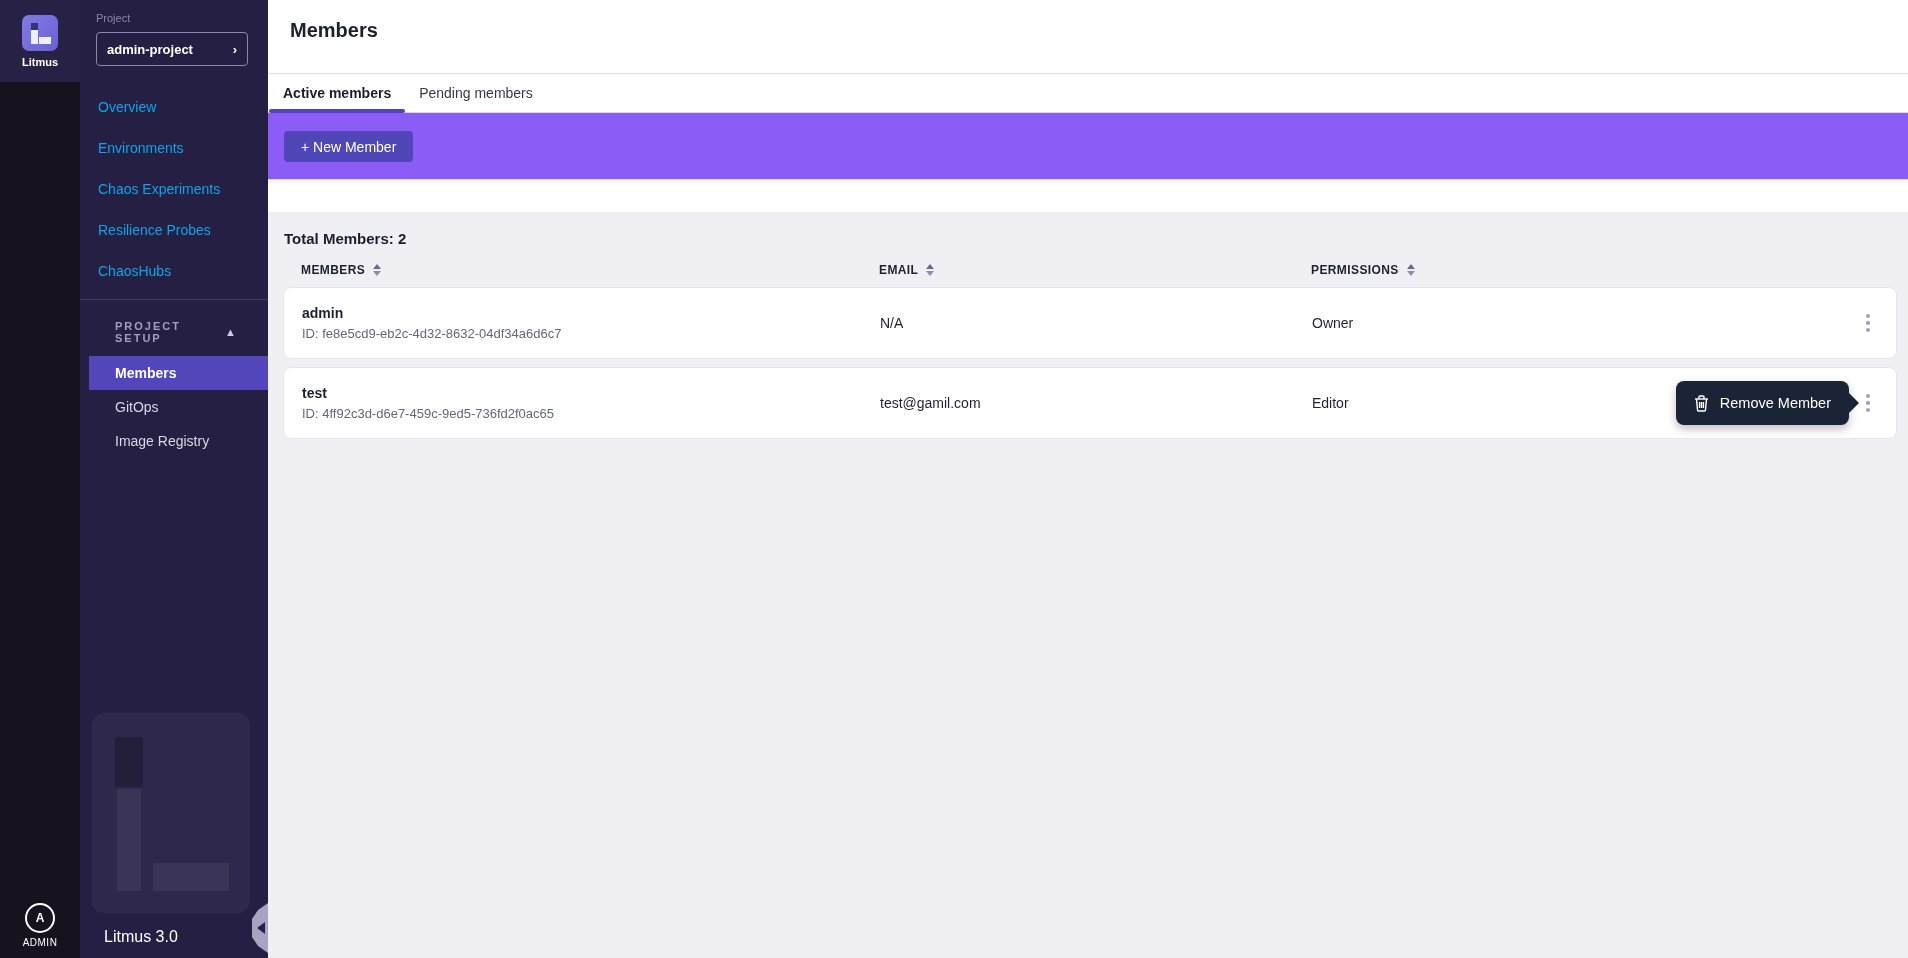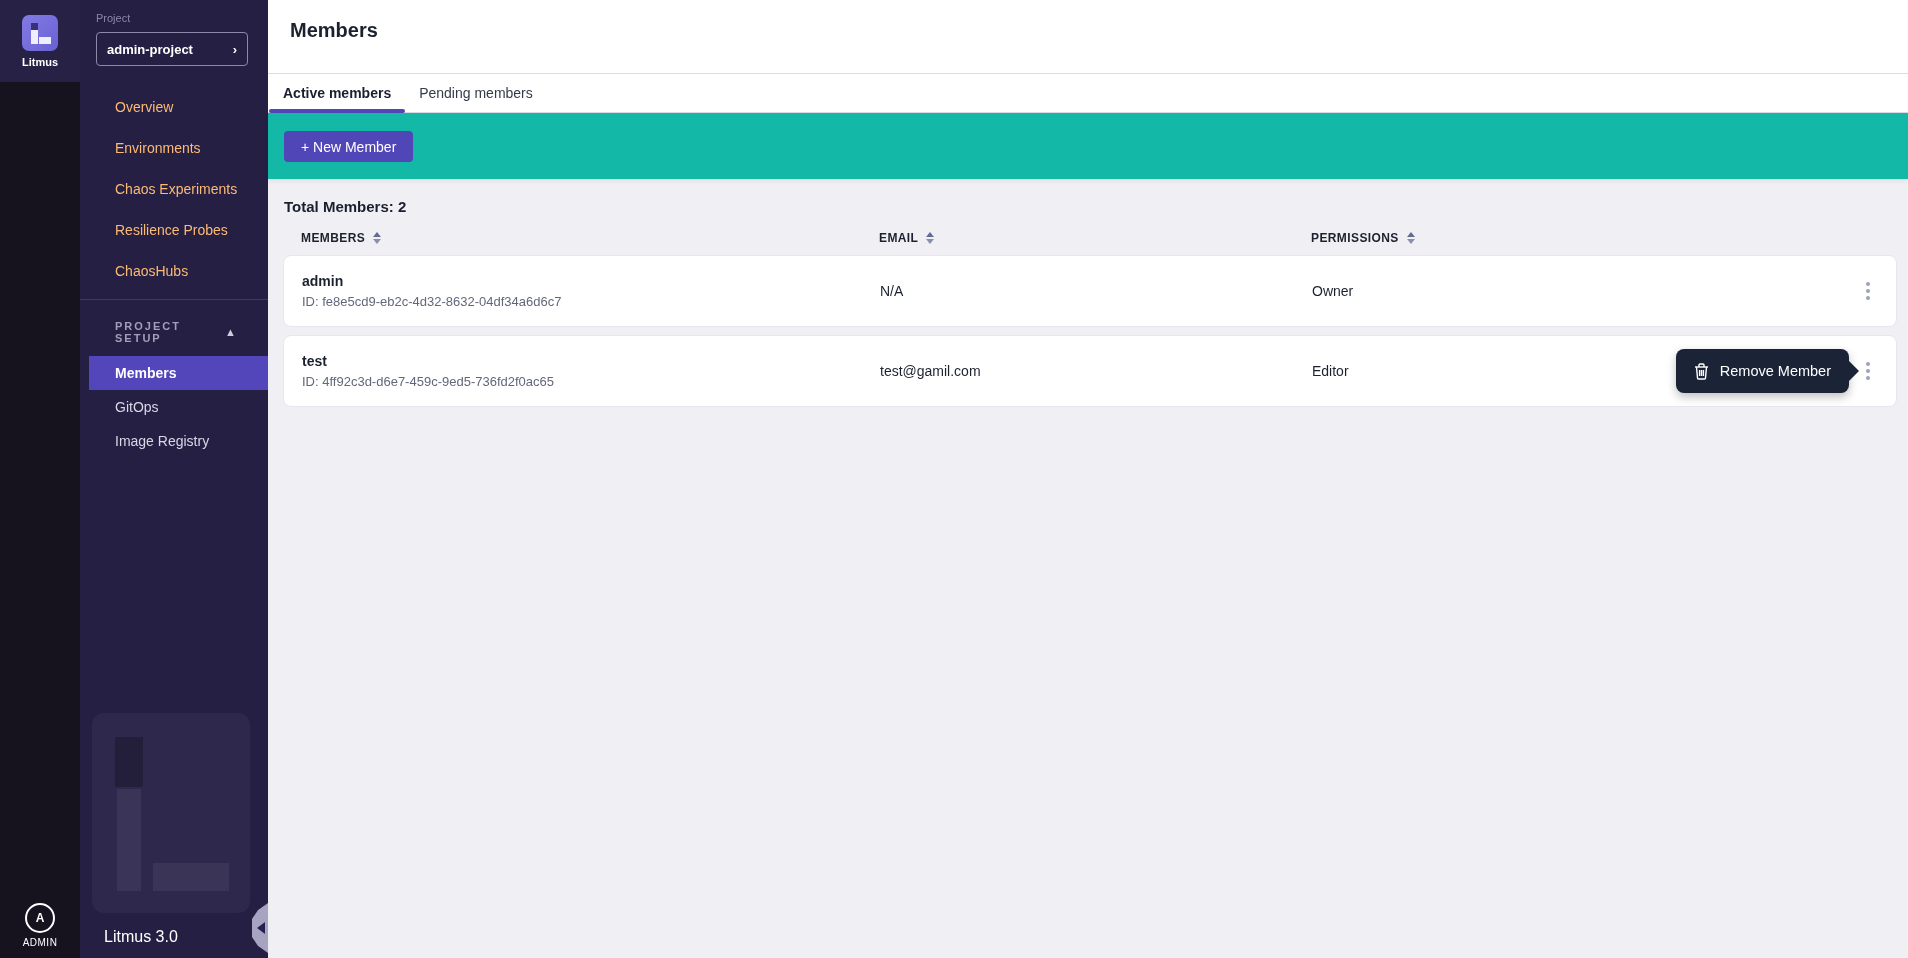--- a/index.html
+++ b/index.html
@@ -19,21 +19,21 @@
   .rail-user .uname { color:#fff; font-size:10px; letter-spacing:.5px; }
 
   
   .sidebar { width:188px; height:958px; background:#251f44; position:relative; flex:none; color:#d6d4e2; }
   .side-inner { padding:12px 0 0 16px; }
   .proj-label { color:#8b87a6; font-size:11px; margin-bottom:8px; }
   .proj-select { width:152px; height:26px; border:1px solid #8d89ab; border-radius:4px; display:flex; align-items:center; justify-content:space-between; padding:16px 10px; cursor:pointer; }
   .proj-select .val { color:#fff; font-size:13px; font-weight:bold; }
   .chev-r { color:#fff; font-size:13px; font-weight:bold; }
   .nav { margin-top:20px; }
-  .nav-item { height:41px; display:flex; align-items:center; padding-left:35px; font-size:14px; color:#fdba74; cursor:pointer; }
+  .nav-item { height:41px; display:flex; align-items:center; padding-left:18px; font-size:14px; color:#0ea5e9; cursor:pointer; }
   .side-divider { border:none; border-top:1px solid rgba(255,255,255,0.12); margin:8px 0 0 0; }
   .section-label { display:flex; align-items:center; justify-content:space-between; padding:20px 30px 6px 35px; color:#a39fba; font-size:11px; font-weight:bold; letter-spacing:2px; }
   .chev-up { font-size:11px; color:#cfccde; cursor:pointer; }
   .setup-nav { margin-top:6px; }
   .setup-item { height:34px; display:flex; align-items:center; padding-left:35px; font-size:14px; color:#d9d7e4; cursor:pointer; }
   .setup-item.active { background:#5346bb; color:#fff; font-weight:bold; margin-left:9px; padding-left:26px; }
   .watermark { position:absolute; left:12px; top:713px; width:158px; height:200px; background:rgba(255,255,255,0.045); border-radius:12px; overflow:hidden; }
   .wm-dark { position:absolute; left:23px; top:24px; width:28px; height:50px; background:rgba(0,0,0,0.22); }
   .wm-v { position:absolute; left:25px; top:76px; width:24px; height:102px; background:rgba(255,255,255,0.06); }
   .wm-h { position:absolute; left:61px; top:150px; width:76px; height:28px; background:rgba(255,255,255,0.06); }
@@ -50,24 +50,24 @@
   .bc-icon::after { content:""; position:absolute; right:3px; bottom:3px; width:5px; height:3px; background:#efeefb; }
   .bc-text { color:#5b5bc4; font-size:13px; }
   .bc-chev { color:#8c8cba; font-size:13px; }
   .page-title { margin-top:9px; font-size:20px; font-weight:bold; color:#1b212e; }
 
   .tabbar { height:40px; border-top:1px solid #dcdce4; border-bottom:1px solid #dcdce4; display:flex; align-items:stretch; padding-left:1px; }
   .tab { display:flex; align-items:center; padding:0 14px; font-size:14px; color:#333a49; cursor:pointer; position:relative; }
   .tab.active { color:#1a1f2e; font-weight:bold; }
   .tab.active::after { content:""; position:absolute; left:0; right:0; bottom:-1px; height:4px; background:#5146b8; border-radius:2px; }
 
-  .toolbar { height:67px; padding:18px 0 0 16px; border-bottom:1px solid #dcdce4; box-shadow:0 2px 4px rgba(0,0,0,0.05); position:relative; z-index:2; background:#14b8a6; }
+  .toolbar { height:67px; padding:18px 0 0 16px; border-bottom:1px solid #dcdce4; box-shadow:0 2px 4px rgba(0,0,0,0.05); position:relative; z-index:2; background:#8b5cf6; }
   .btn-primary { height:31px; padding:0 17px; background:#5146b8; color:#fff; border:none; border-radius:4px; font-size:14px; font-family:"Liberation Sans", sans-serif; cursor:pointer; }
 
-  .content { flex:1; background:#f0f0f4; padding-top:18px; overflow:hidden; }
+  .content { flex:1; background:#f0f0f4; padding-top:18px; overflow:hidden;margin-top:32px; }
   .total { margin:0 0 16px 16px; font-size:15px; font-weight:bold; color:#1a1f2e; }
   .grid-cols { display:grid; grid-template-columns:578px 432px 1fr 56px; align-items:center; }
   .table-head { margin:0 11px 10px 15px; padding-left:18px; }
   .th { display:flex; align-items:center; gap:8px; font-size:12px; font-weight:bold; letter-spacing:.4px; color:#1b212e; }
   .sort { display:inline-flex; flex-direction:column; gap:2px; cursor:pointer; }
   .sort .up { border-left:4px solid transparent; border-right:4px solid transparent; border-bottom:5px solid #646a97; }
   .sort .dn { border-left:4px solid transparent; border-right:4px solid transparent; border-top:5px solid #8a8fad; }
   .row-card { background:#fff; border:1px solid #e6e6ee; border-radius:8px; margin:0 11px 8px 15px; height:72px; padding-left:18px; }
   .cell-name .nm { font-size:14px; font-weight:bold; color:#1b212e; margin-bottom:5px; }
   .cell-name .uid { font-size:13px; color:#63677a; }

